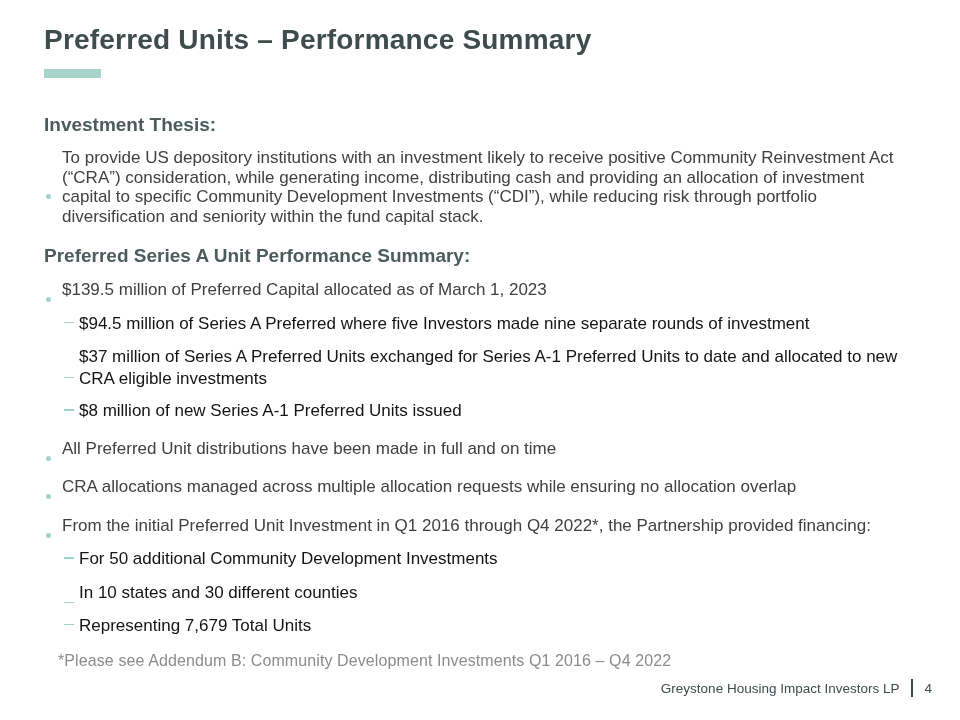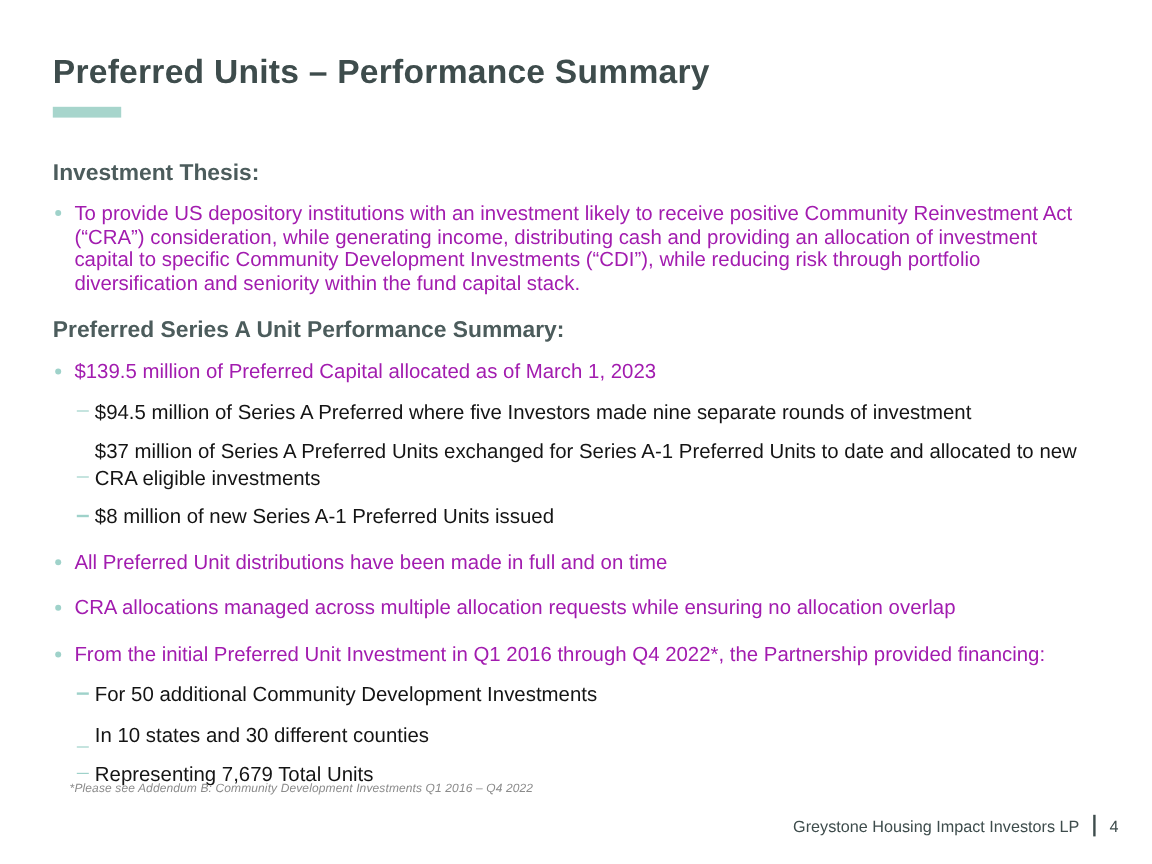--- a/index.html
+++ b/index.html
@@ -6,21 +6,21 @@
   body{
     width:960px;height:720px;
     background:#ffffff;
     font-family:"Liberation Sans","DejaVu Sans",sans-serif;
     color:#111111;
     position:relative;
     overflow:hidden;
   }
   .slide{
     position:absolute;inset:0;
-    padding:44px 44px 0 44px;
+    padding:24px 44px 0 44px;
     box-sizing:border-box;
   }
   .slide-title{
     font-size:28px;
     font-weight:bold;
     color:#3e4c4c;
     letter-spacing:0.2px;
     line-height:1.15;
     margin:0;
   }
@@ -37,21 +37,22 @@
     font-weight:bold;
     color:#4c5c5c;
     line-height:1.2;
   }
   .h-thesis{margin-top:36px;}
   .h-perf{margin-top:19px;}
   .bullet{
     display:flex;
     font-size:17px;
     line-height:1.15;
-    color:#a21caf;
+    color:#404040;
+    align-items:center;
   }
   .bullet .marker-col{
     flex:0 0 18px;
     position:relative;
   }
   .dot{
     position:absolute;
     left:2px;top:7px;
     width:5px;height:5px;
     border-radius:50%;
@@ -78,24 +79,23 @@
     left:0;top:9px;
     width:10px;height:1.6px;
     background:#9fd2ca;
   }
   .s-first{margin-top:13px;}
   .s-mid{margin-top:12px;align-items:center;}
   .s-last{margin-top:11px;}
   .footnote{
     position:absolute;
     left:58px;top:652px;
-    font-size:10px;
+    font-size:16px;
     color:#8b8b8b;
     letter-spacing:0.1px;
-    font-style:italic;
   }
   .footer{
     position:absolute;
     right:28px;top:679px;
     display:flex;
     align-items:center;
     color:#3e4c4c;
     font-size:13.5px;
   }
   .footer-divider{

